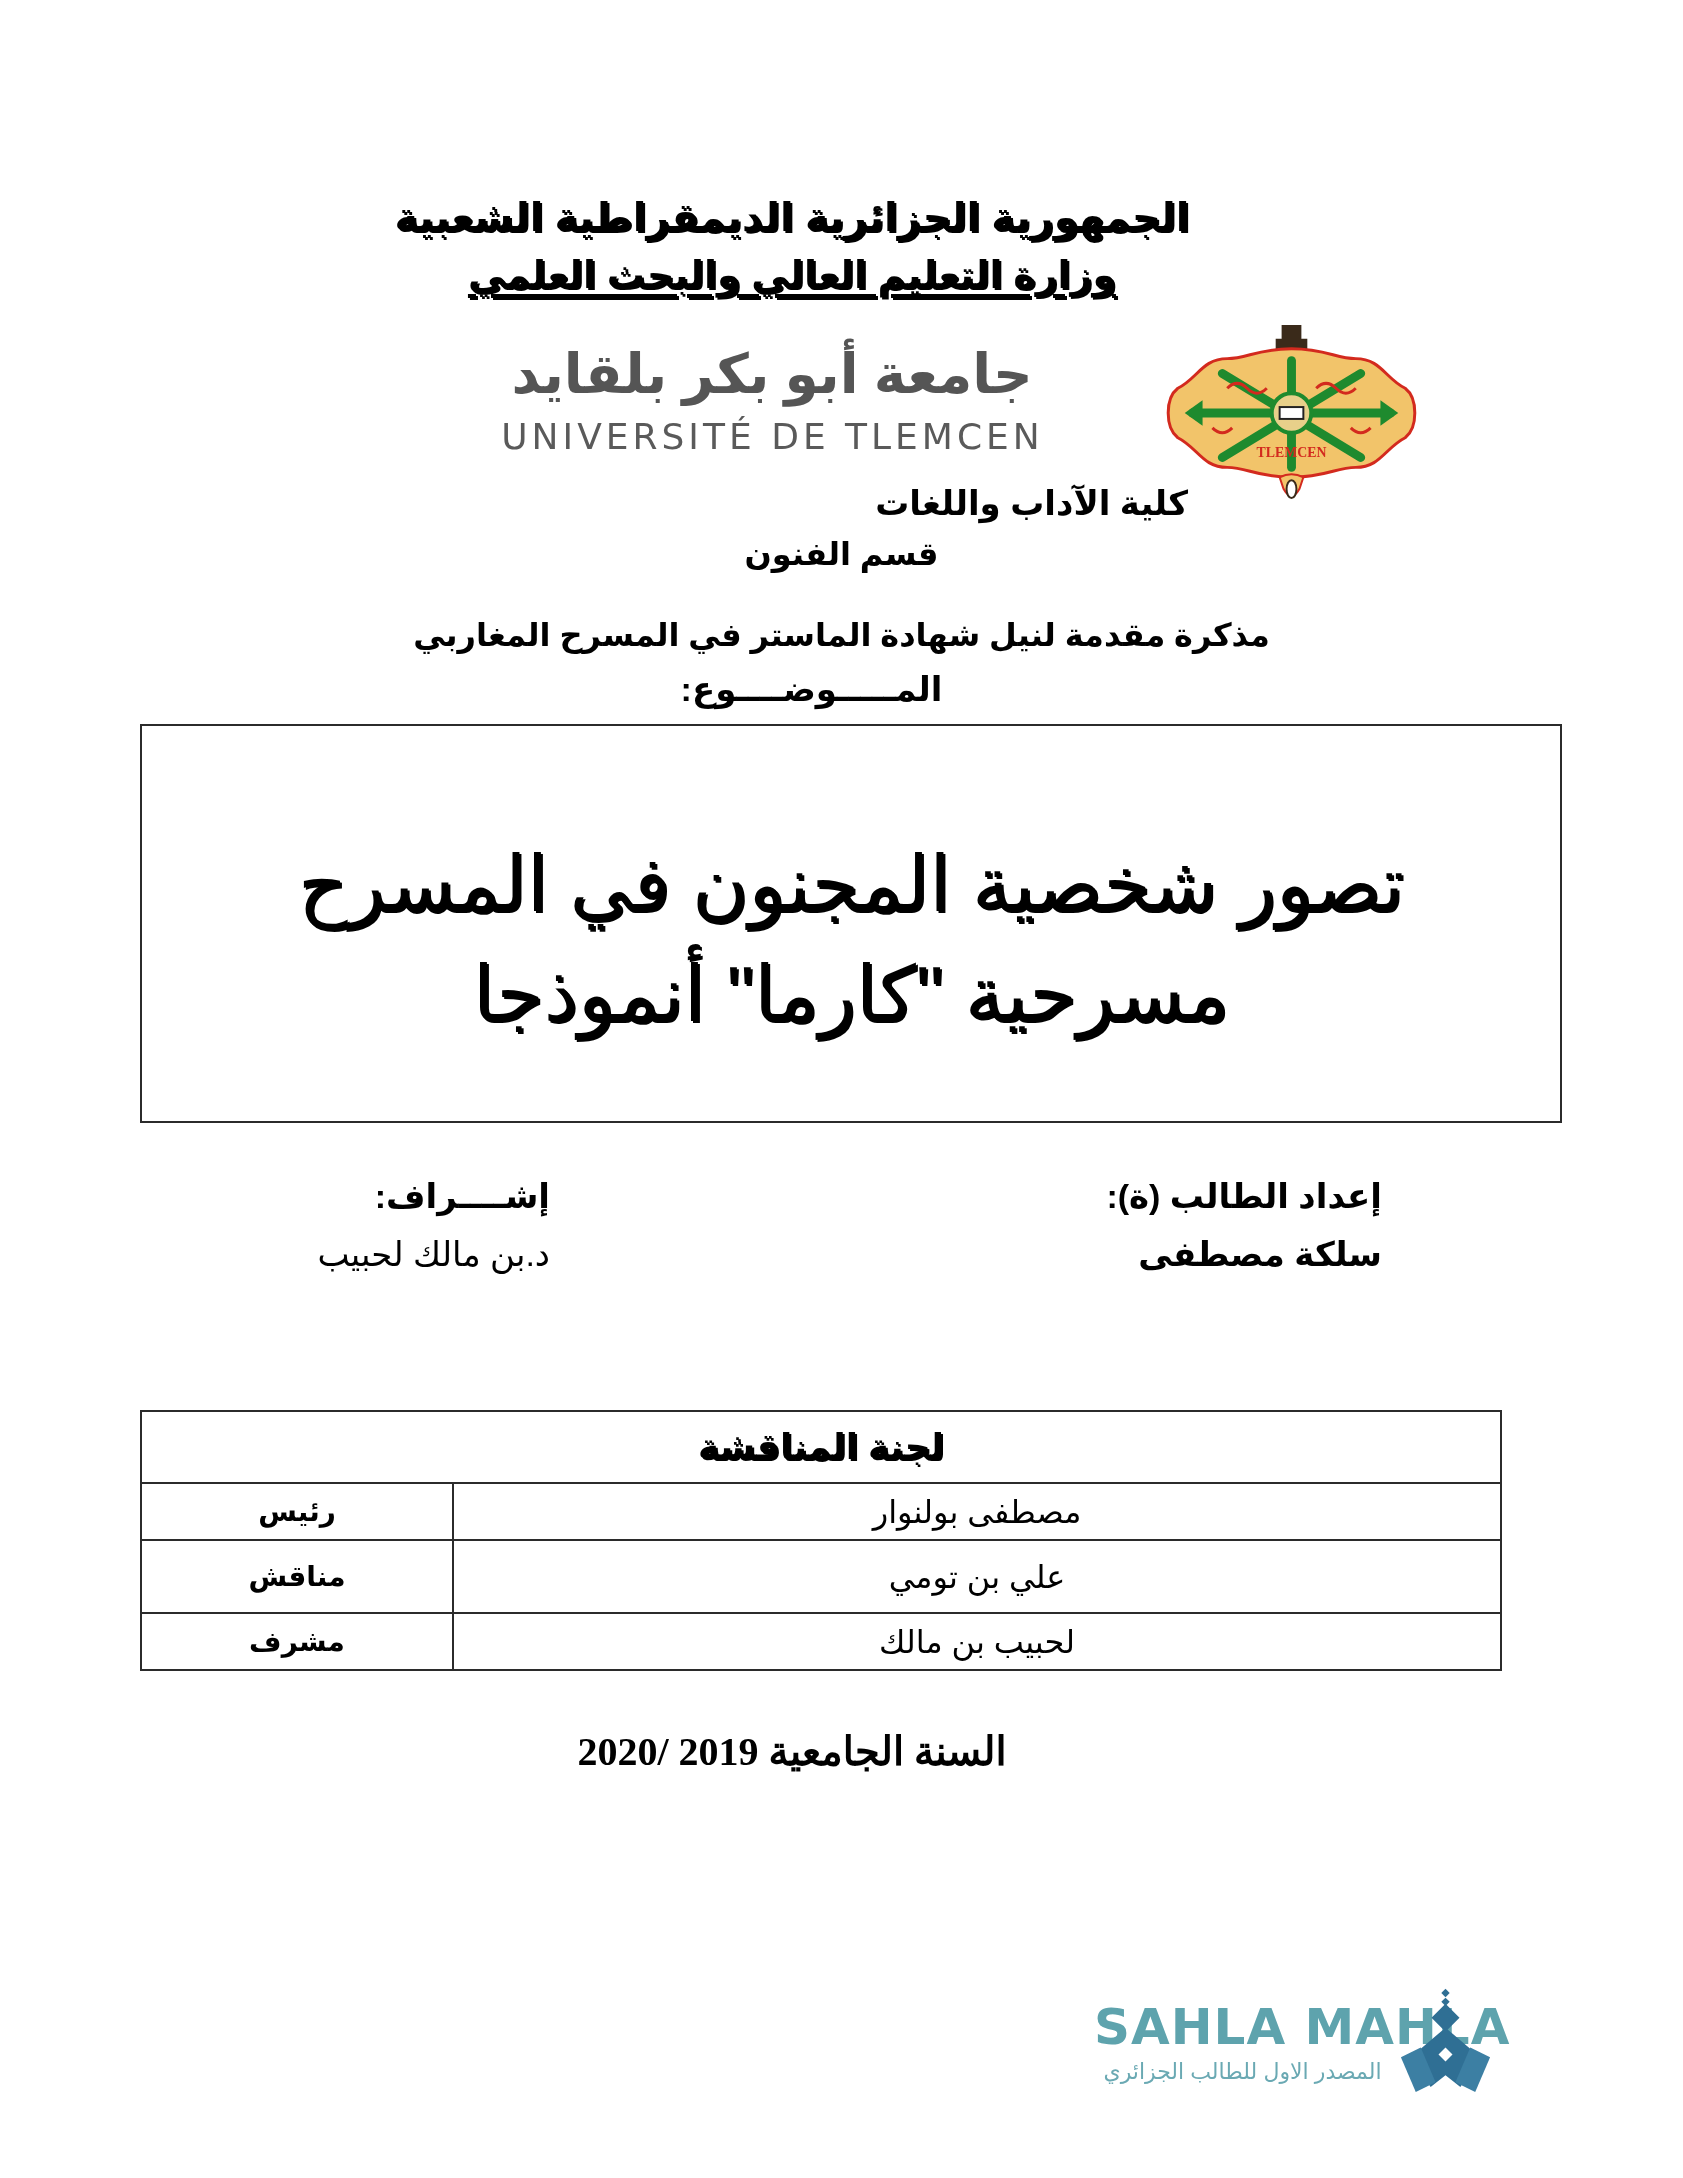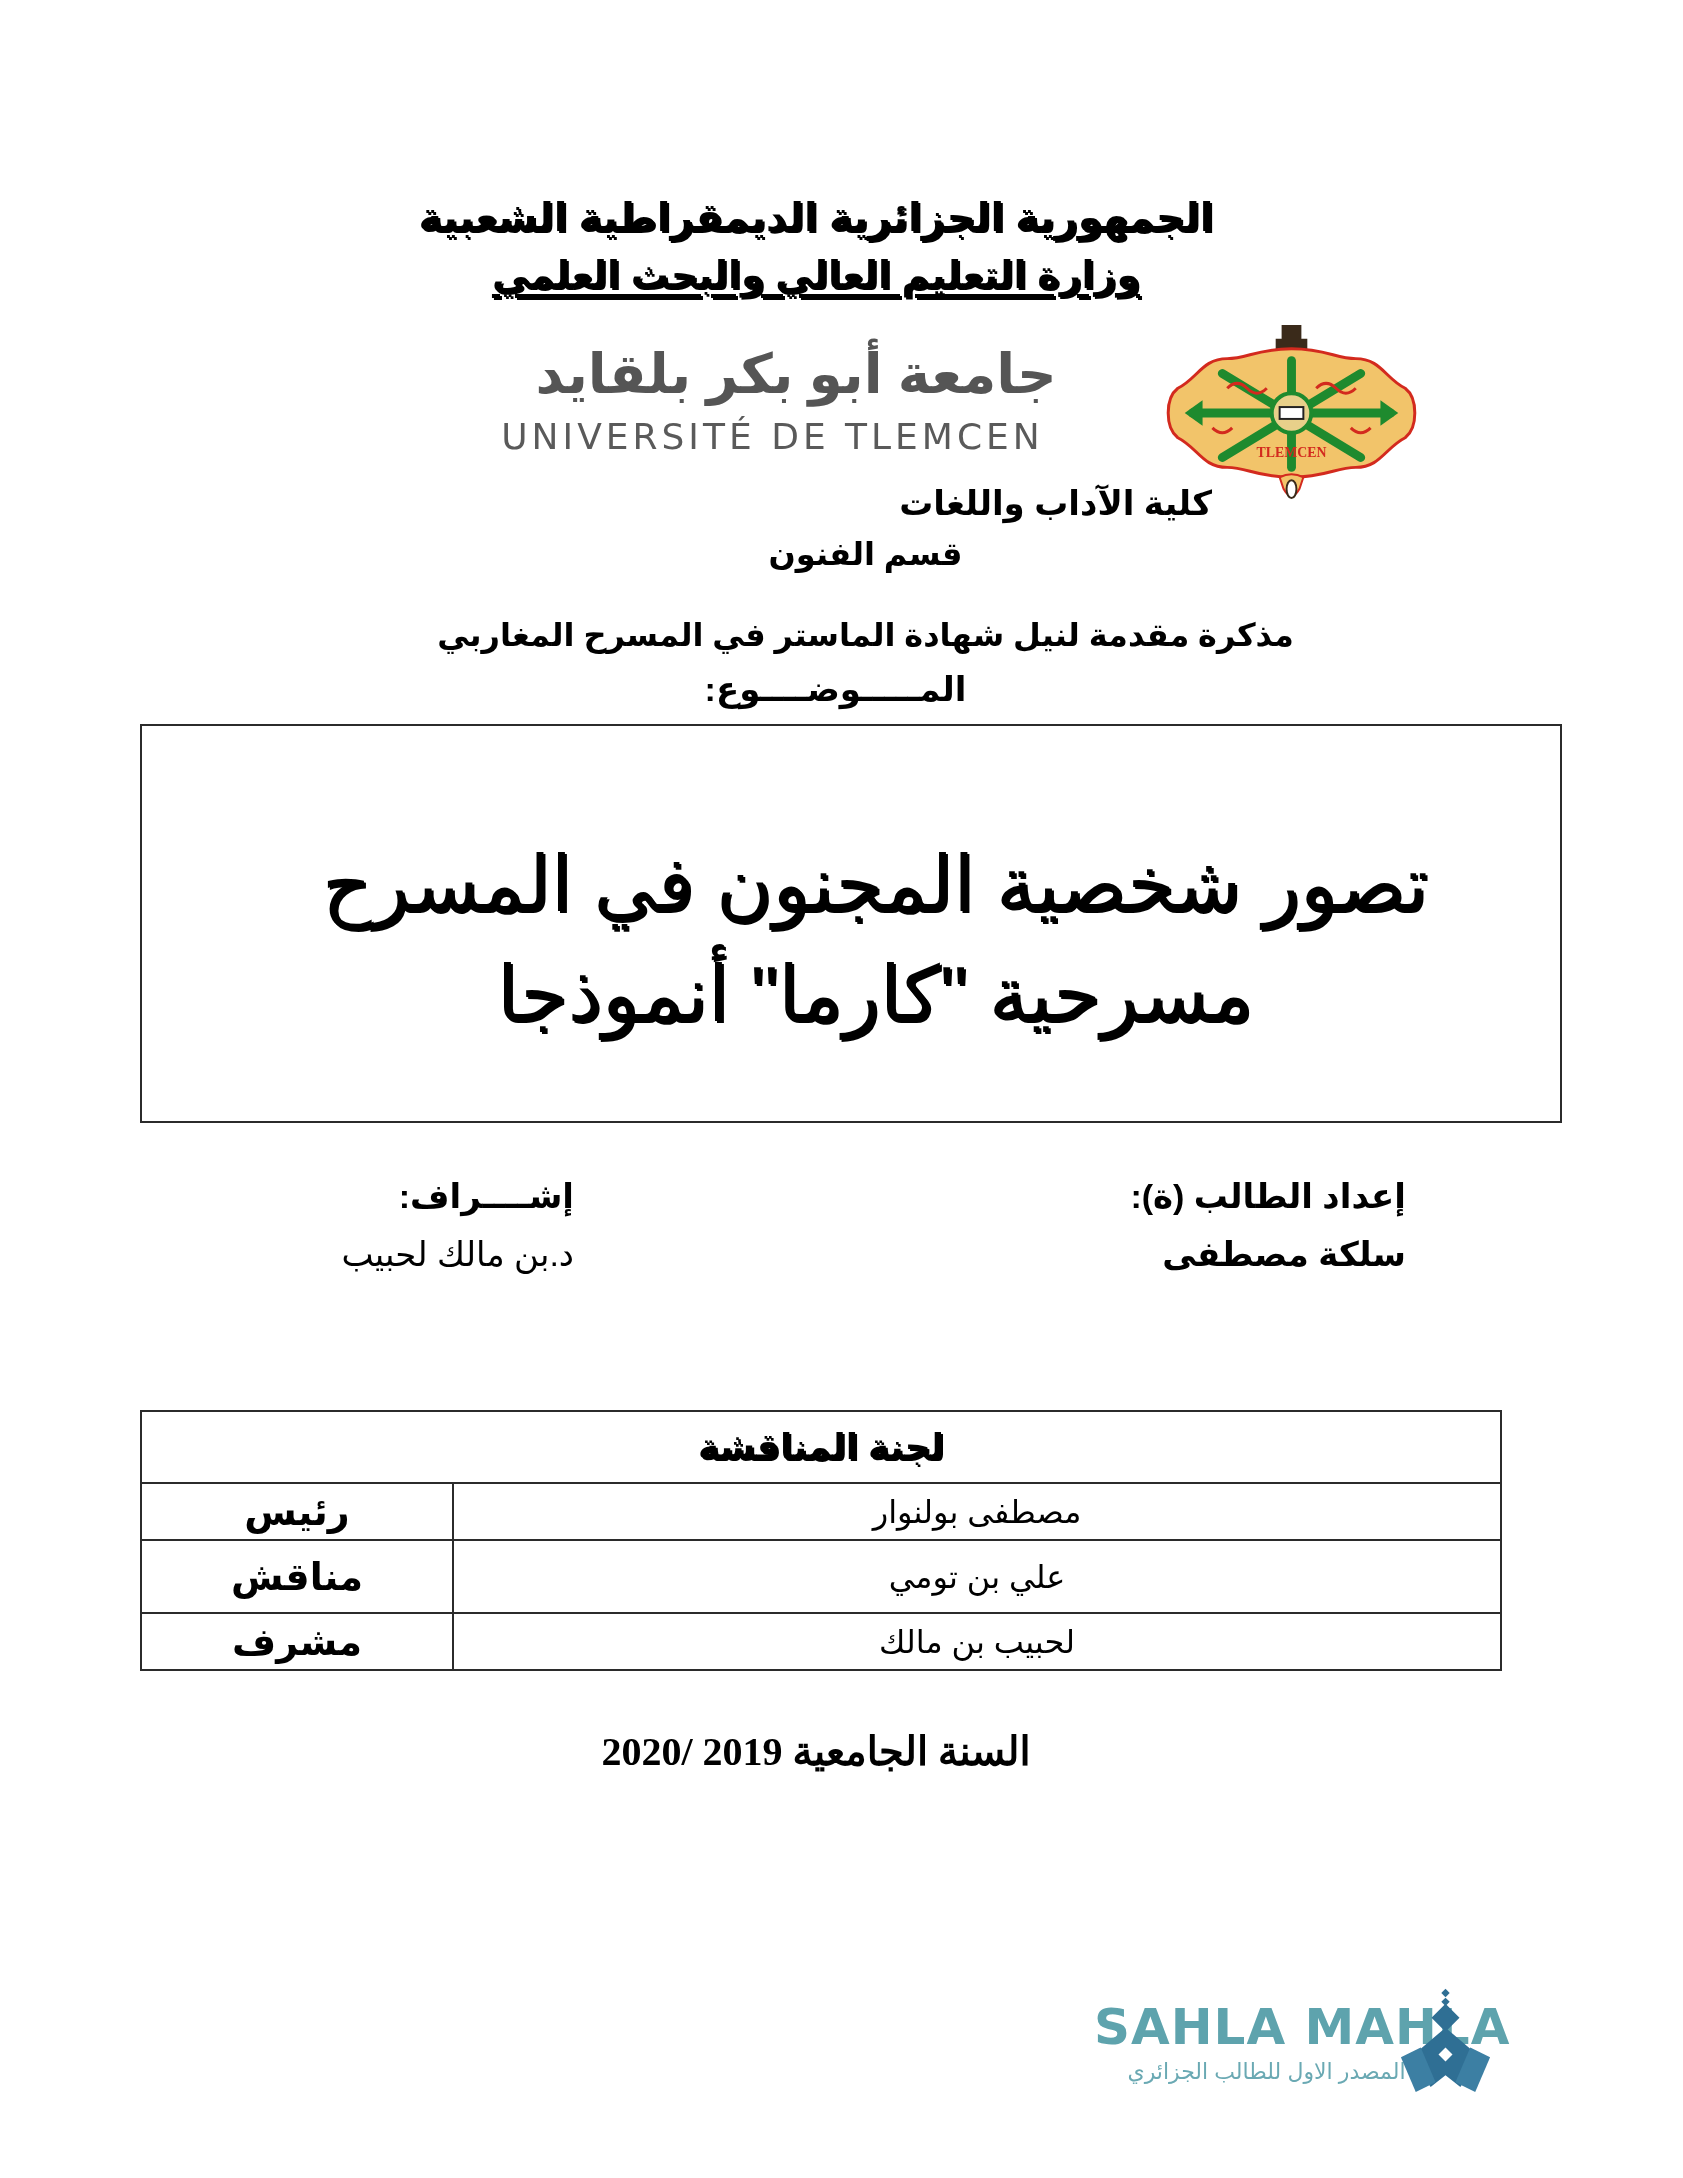--- a/index.html
+++ b/index.html
@@ -1,19 +1,19 @@
 <!DOCTYPE html>
 <html><head>
   <meta charset="utf-8">
   <style>
     html, body { margin: 0; padding: 0; background: #ffffff; }
     body { width: 1683px; height: 2178px; position: relative; overflow: hidden;
            font-family: "Liberation Sans", "DejaVu Sans", sans-serif; color: #000; }
     .abs { position: absolute; }
-    .ar { direction: rtl; unicode-bidi: embed; margin-left: 24px; }
+    .ar { direction: rtl; unicode-bidi: embed; }
     .shadow { text-shadow: 2px 2px 0 #000; }
 
     #republic { left: 297px; top: 194px; width: 990px; text-align: center;
                 font-size: 40px; font-weight: bold; letter-spacing: 1px; }
     #ministry { left: 297px; top: 253px; width: 990px; text-align: center;
                 font-size: 38px; font-weight: bold; }
     #ministry span { text-decoration: underline; text-decoration-thickness: 4px; text-underline-offset: 6px; }
 
     #uni-ar { left: 391px; top: 342px; width: 762px; text-align: center;
               font-size: 55px; font-weight: bold; color: #555555; letter-spacing: 2px; }
@@ -37,21 +37,21 @@
     #supervisor-label { left: 198px; top: 1176px; width: 352px; text-align: right; font-size: 34px; font-weight: bold; }
     #supervisor-name  { left: 198px; top: 1234px; width: 352px; text-align: right; font-size: 34px; }
 
     #committee { left: 140px; top: 1410px; width: 1362px; border-collapse: collapse; direction: rtl; }
     #committee td, #committee th { border: 2px solid #2b2b2b; padding: 0; text-align: center; }
     #committee th { height: 70px; font-size: 36px; font-weight: bold; }
     #committee tr.r1 td { height: 55px; }
     #committee tr.r2 td { height: 71px; }
     #committee tr.r3 td { height: 55px; }
     #committee td.name { font-size: 32px; }
-    #committee td.role { width: 310px; font-size: 38px; font-weight: bold; border-radius: 7px; }
+    #committee td.role { width: 310px; font-size: 28px; font-weight: bold; border-radius: 7px; }
 
     #academic-year { left: 396px; top: 1728px; width: 792px; text-align: center;
                      font-size: 40px; font-weight: bold; font-family: "Liberation Serif", serif; }
 
     #watermark { left: 1094px; top: 1990px; width: 426px; height: 119px; }
     #wm-title { position: absolute; left: 0; top: 8px; font-size: 50px; font-weight: bold; color: #5ea3ad;
                 letter-spacing: 1px; font-family: "DejaVu Sans", sans-serif; }
     #wm-sub { position: absolute; left: 0; top: 69px; width: 297px; text-align: center; font-size: 22px; color: #6aa9b3; }
     #wm-icon { position: absolute; left: 297px; top: -2px; width: 109px; height: 109px; }
   </style>

